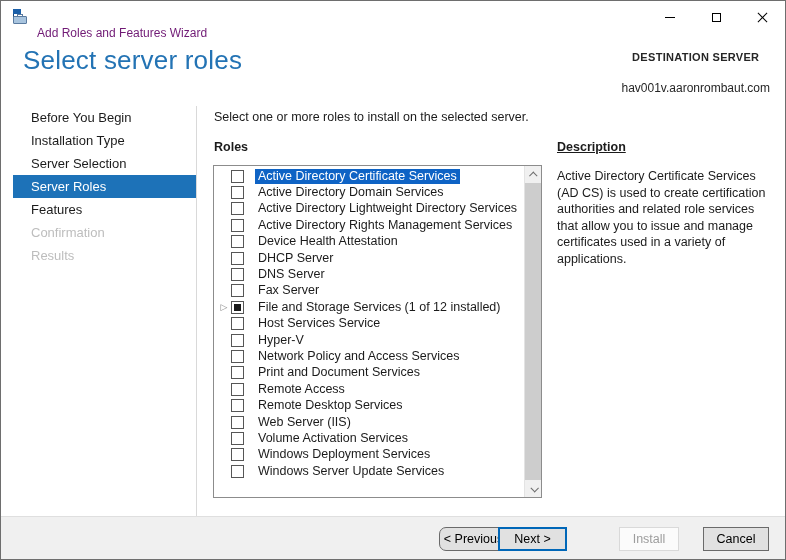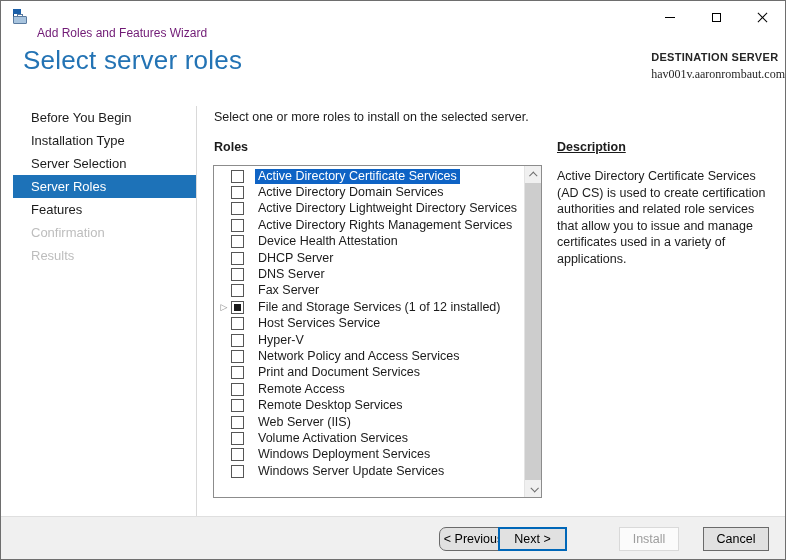--- a/index.html
+++ b/index.html
@@ -19,23 +19,23 @@
   .win-controls { margin-left:auto; display:flex; height:32px; }
   .win-btn { width:46px; height:32px; display:flex; align-items:center; justify-content:center; cursor:default; }
   .glyph-min { width:10px; height:1px; background:#000; }
   .glyph-max { width:9px; height:9px; border:1px solid #000; }
   .glyph-close { position:relative; width:11px; height:11px; }
   .glyph-close::before, .glyph-close::after { content:""; position:absolute; left:-1px; top:5px; width:13px; height:1px; background:#000; }
   .glyph-close::before { transform:rotate(45deg); }
   .glyph-close::after { transform:rotate(-45deg); }
   
   .page-title { position:absolute; left:22px; top:44px; font-size:26px; font-weight:400; letter-spacing:0.2px; color:var(--accent_blue,#2373b4); }
-  .dest-block { position:absolute; right:0; top:50px; text-align:left; }
+  .dest-block { position:absolute; right:15px; top:50px; text-align:center; }
   .dest-label { font-size:11px; font-weight:bold; color:#262626; letter-spacing:0.3px; }
-  .dest-server { font-size:12px; color:#262626; margin-top:4px;font-family:Liberation Serif, serif; }
+  .dest-server { font-size:12px; color:#262626; margin-top:18px; }
   
   .sidebar { position:absolute; left:0; top:105px; width:196px; bottom:43px; border-right:1px solid #d9d9d9; background:#fff; }
   .nav-item { height:23px; line-height:23px; padding-left:30px; font-size:13px; color:#1b1b1b; cursor:default; }
   .nav-item.selected { background:var(--nav_selected,#1d72b8); color:#ffffff; margin-left:12px; padding-left:18px; }
   .nav-item.disabled { color:#bdbdbd; }
   
   .instruction { position:absolute; left:213px; top:109px; font-size:12.5px; color:#1b1b1b; }
   .roles-label { position:absolute; left:213px; top:139px; font-size:12.5px; font-weight:bold; color:#1b1b1b; }
   .listbox { position:absolute; left:212px; top:164px; width:329px; height:333px; border:1px solid #8c8c8c; background:#ffffff; overflow:hidden; }
   .rows { position:absolute; left:0; top:2px; right:17px; }

